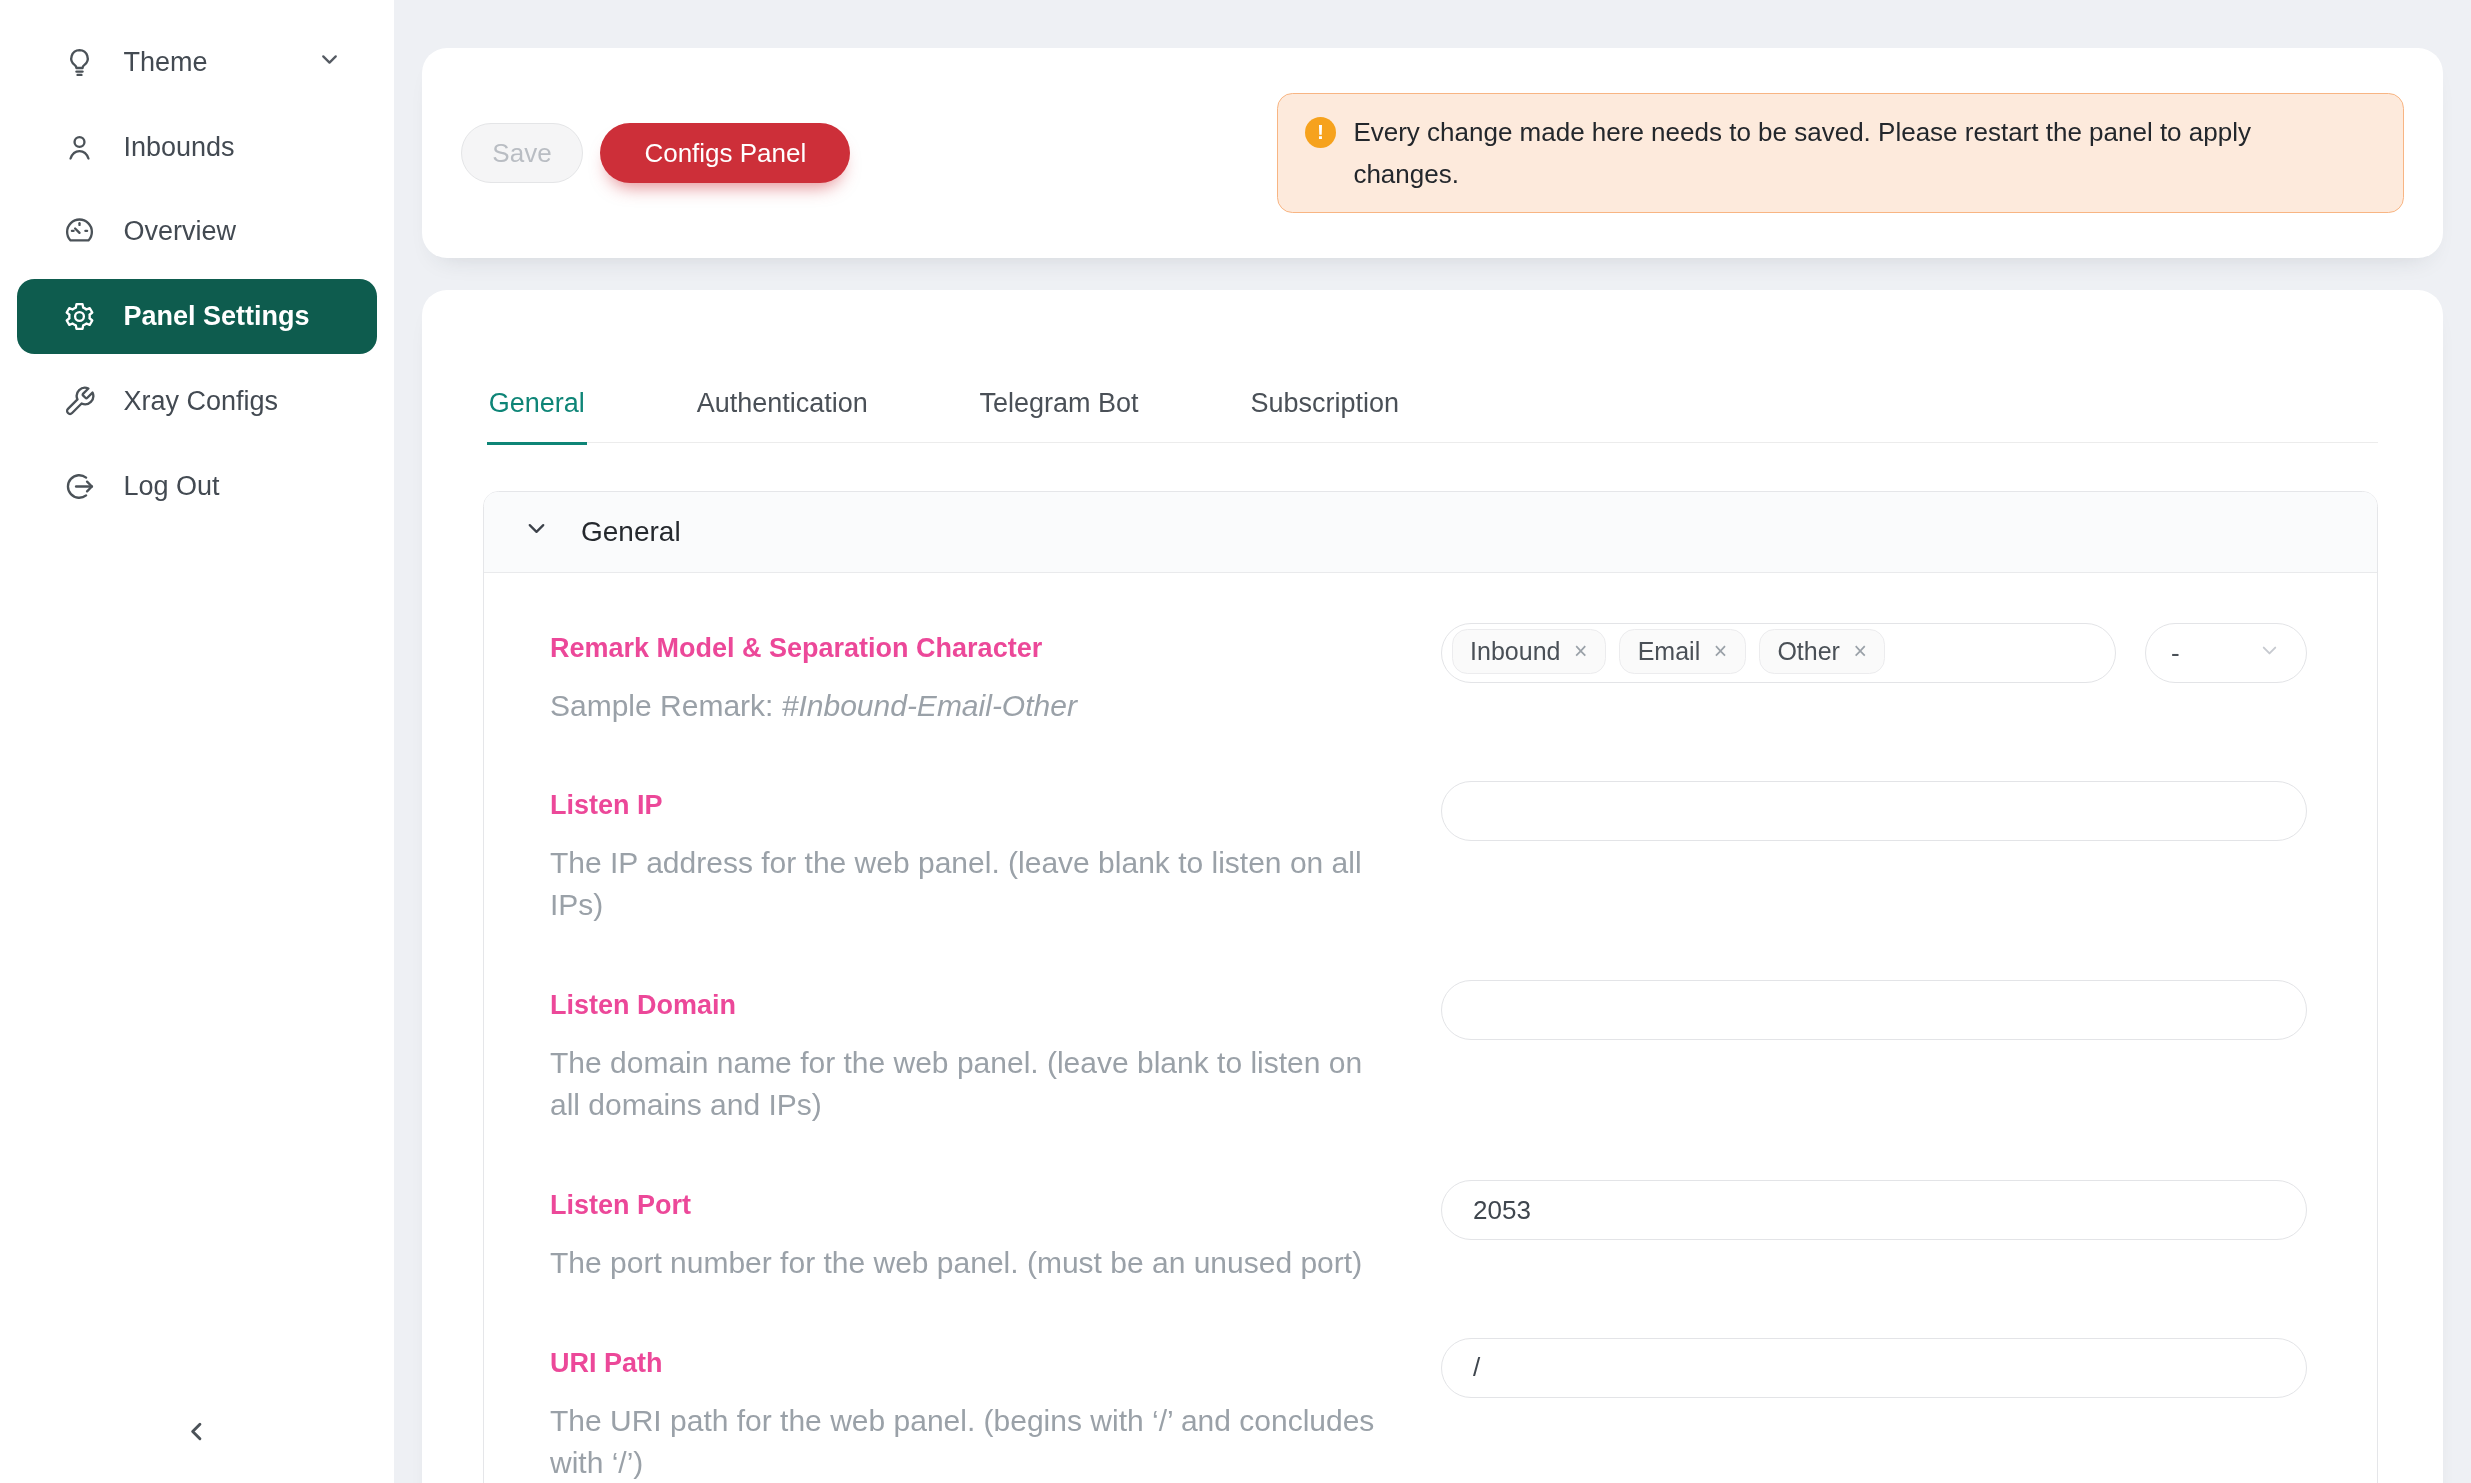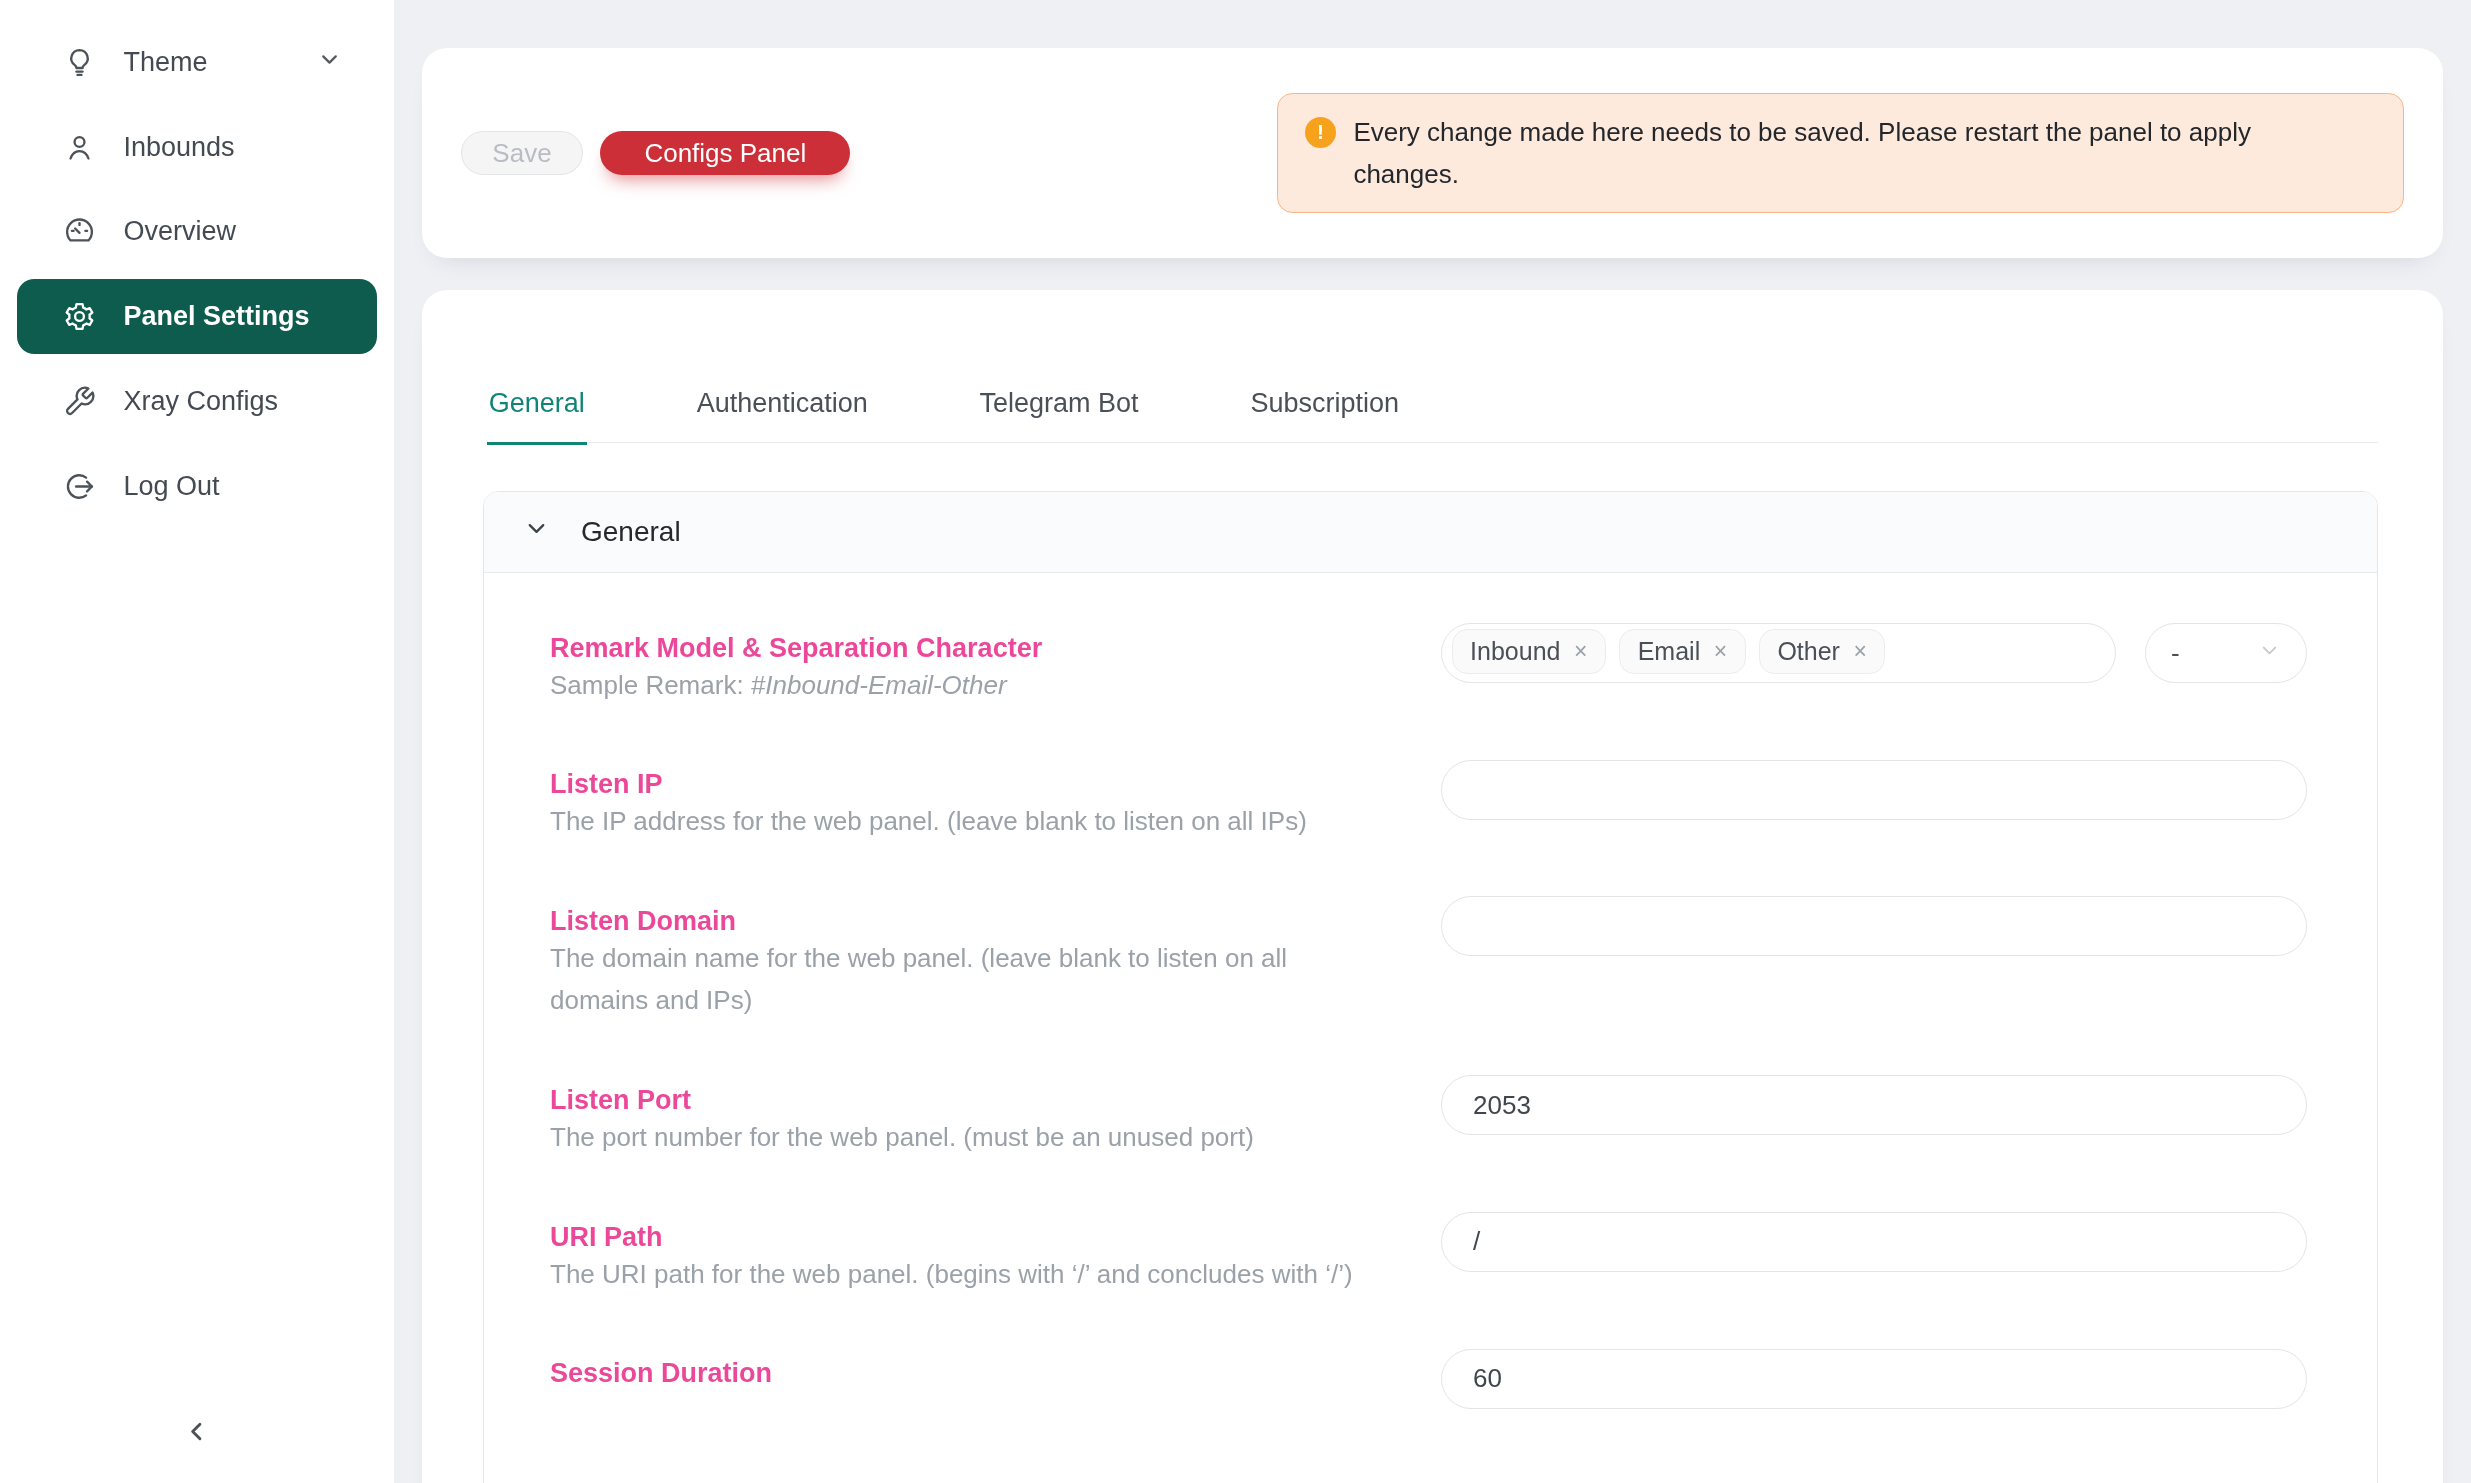--- a/index.html
+++ b/index.html
@@ -37,21 +37,21 @@
   
   .main { flex:1; padding:48px 29px 0 28px; }
   .card {
     background:#ffffff; border-radius:25px;
     box-shadow:0 13.5px 27px -17.4px rgba(40,50,60,.18);
   }
   
   .top-card { height:210px; display:flex; align-items:center; padding:0 39px; }
   .btn-row { display:flex; gap:17.4px; align-items:center; }
   .btn {
-    height:44px; border-radius:30px; border:none;
+    height:60px; border-radius:30px; border:none;
     font-size:26px; font-family:inherit; cursor:pointer;
     display:inline-flex; align-items:center; justify-content:center;
   }
   .btn-save {
     width:122px; background:#f5f5f6; color:#b9bdc3;
     border:1.9px solid #e4e5e7; cursor:not-allowed;
   }
   .btn-restart {
     padding:0 44px; background:#cd2f39; color:#ffffff;
     box-shadow:0 11.6px 17.4px -7.7px rgba(205,47,57,.55);
@@ -86,21 +86,21 @@
     padding:23px 39px; background:#fafbfc;
     border-bottom:1.9px solid #e9eaec; border-radius:13.5px 13.5px 0 0;
     font-size:28px; color:#25292e; cursor:pointer;
   }
   .panel-header svg { width:27px; height:27px; stroke:#3c424a; stroke-width:2; fill:none; stroke-linecap:round; stroke-linejoin:round; }
   .panel-body { padding:50px 70px 39px 66px; }
 
   .frow { display:flex; align-items:flex-start; margin-bottom:54px; }
   .frow-left { width:826px; padding-top:9.7px; }
   .flabel { font-size:27px; font-weight:bold; color:#ec4899; }
-  .fdesc { font-size:26px; color:#9aa1a8; line-height:42px; }
+  .fdesc { margin-top:21px; font-size:30px; color:#9aa1a8; line-height:42px; }
   .fdesc .sample { font-style:italic; }
   .frow-right { margin-left:auto; width:866px; }
 
   .tinput {
     width:100%; height:60px; border-radius:30px;
     border:1.9px solid #e3e4e7; background:#fff;
     padding:0 31px; font-size:26px; color:#3f464e;
     font-family:inherit; outline:none;
   }
   .tags-wrap { display:flex; align-items:flex-start; }

